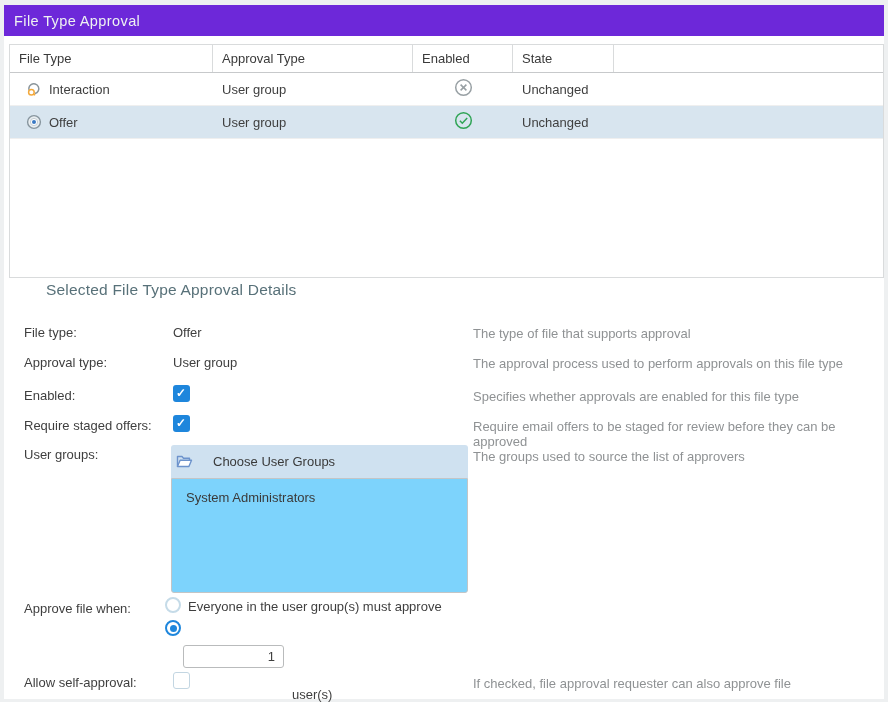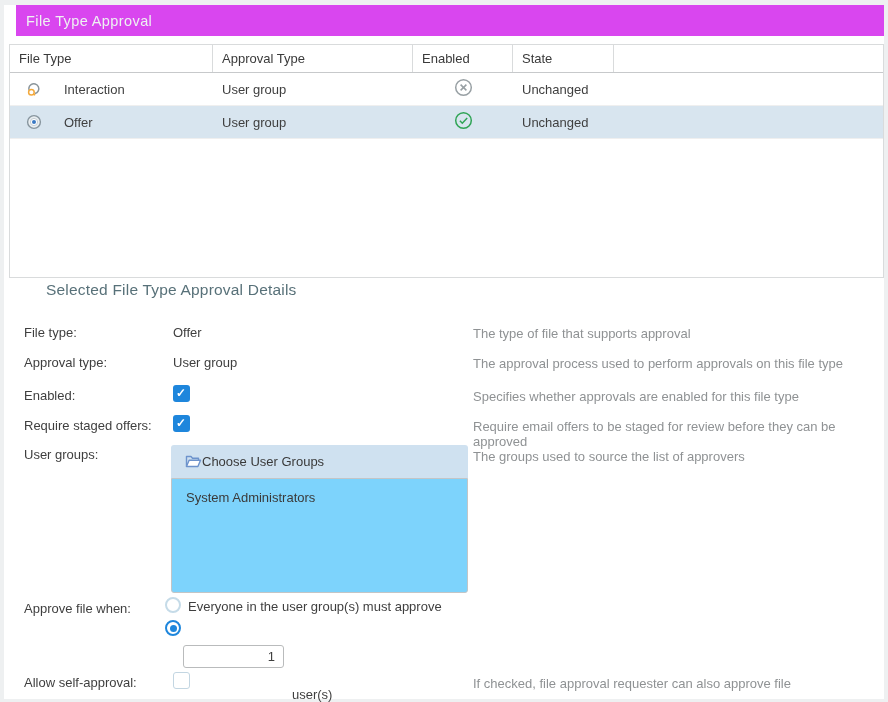--- a/index.html
+++ b/index.html
@@ -12,44 +12,44 @@
     color:#3f3f3f;
     font-size:13px;
   }
   .panel {
     position:absolute; left:4px; top:5px; width:880px; height:694px;
     background:#ffffff;
   }
   
   .titlebar {
     position:absolute; left:0; top:0; right:0; height:31px;
-    background:#d946ef; color:#eef2f2;
+    background:#6d28d9; color:#eef2f2;
     display:flex; align-items:center; padding-left:10px;
-    font-size:14.5px; letter-spacing:.4px;margin-left:12px;
+    font-size:14.5px; letter-spacing:.4px;
   }
   
   .ftable {
     position:absolute; left:5px; top:39px; width:875px; height:234px;
     border:1px solid #d9dbdc; background:#fff;
   }
   .thead { display:flex; height:28px; border-bottom:1px solid #c7c9cb; }
   .th {
     font-weight:normal; color:#3a3a3a; font-size:13px;
     display:flex; align-items:center; padding-left:9px;
     border-right:1px solid #d9dbdc; height:100%;
   }
   .col-filetype { width:203px; }
   .col-approval { width:200px; }
   .col-enabled  { width:100px; }
   .col-state    { width:101px; }
   .col-filler   { flex:1; border-right:none; }
   .trow { display:flex; height:33px; border-bottom:1px solid #efefef; cursor:default; }
   .trow.selected { background:#d8e5ef; }
   .td { display:flex; align-items:center; padding-left:9px; font-size:13px; color:#3f3f3f; }
-  .td.cell-filetype { width:203px; gap:22px; padding-left:16px; }
+  .td.cell-filetype { width:203px; gap:7px; padding-left:16px; }
   .td.cell-approval { width:200px; }
   .td.cell-enabled  { width:100px; justify-content:center; padding-left:0; }
   .td.cell-state    { width:101px; }
   .rowicon { width:16px; height:16px; display:inline-flex; }
   
   .details-heading {
     position:absolute; left:20px; top:276px;
     font-size:15.5px; color:#587179; letter-spacing:.2px;margin-left:22px;
   }
   .flabel { position:absolute; left:20px; font-size:13px; color:#3f3f3f; }
@@ -63,21 +63,21 @@
   .cb.checked { background:#1e86dc; }
   .cb.checked::after {
     content:"\2713"; color:#fff; font-size:12px; font-weight:bold;
     position:absolute; left:3px; top:1px;
   }
   .cb.empty { background:#fff; border:1.5px solid #c3d6e2; }
   
   .choose-bar {
     position:absolute; left:167px; top:440px; width:297px; height:33px;
     background:#cfe1f0; border-radius:3px 3px 0 0;
-    display:flex; align-items:center; gap:0; padding-left:14px;
+    display:flex; align-items:center; gap:20px; padding-left:5px;
     cursor:pointer; color:#3a3a3a;
   }
   .group-list {
     position:absolute; left:167px; top:473px; width:297px; height:115px;
     background:#7dd3fc; border:1px solid #c3c5c6; border-radius:0 0 3px 3px;
   }
   .group-item { padding:11px 0 0 14px; color:#3a3a3a; }
   
   .radio { position:absolute; left:161px; width:16px; height:16px; border-radius:50%; cursor:pointer; }
   .radio.off { border:2px solid #c5dbe8; background:#fff; }

